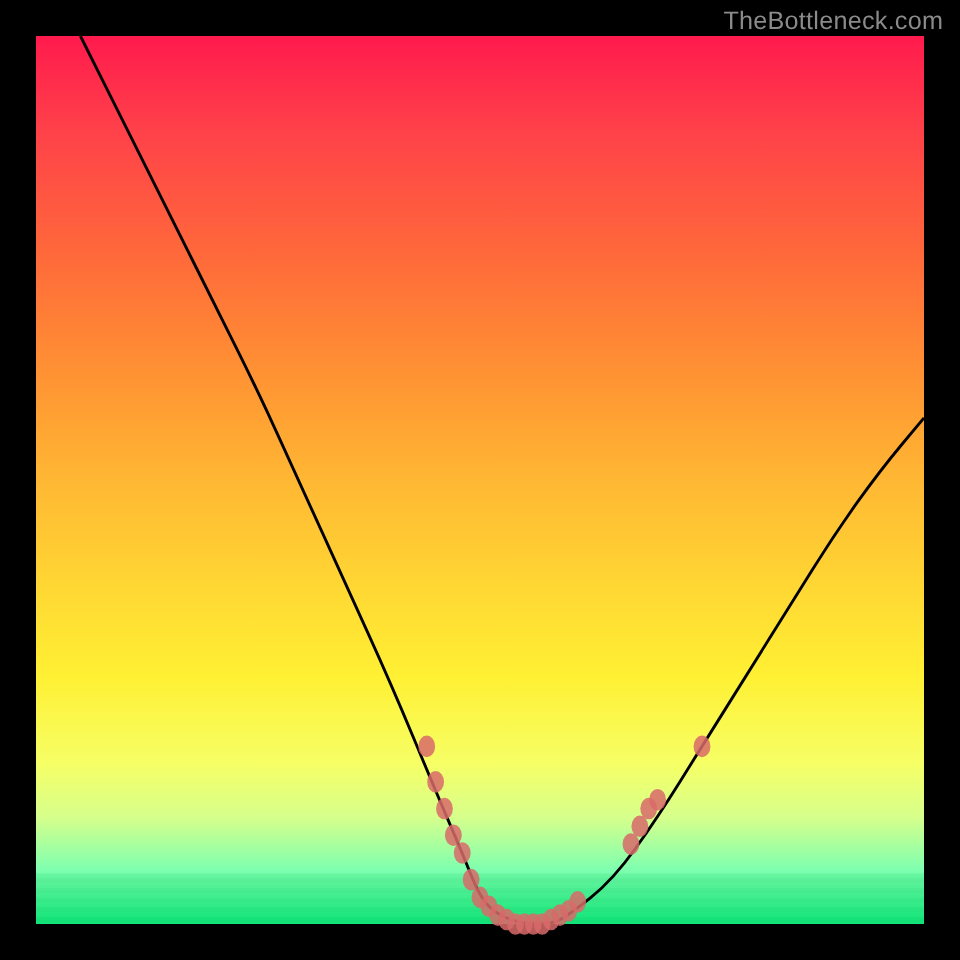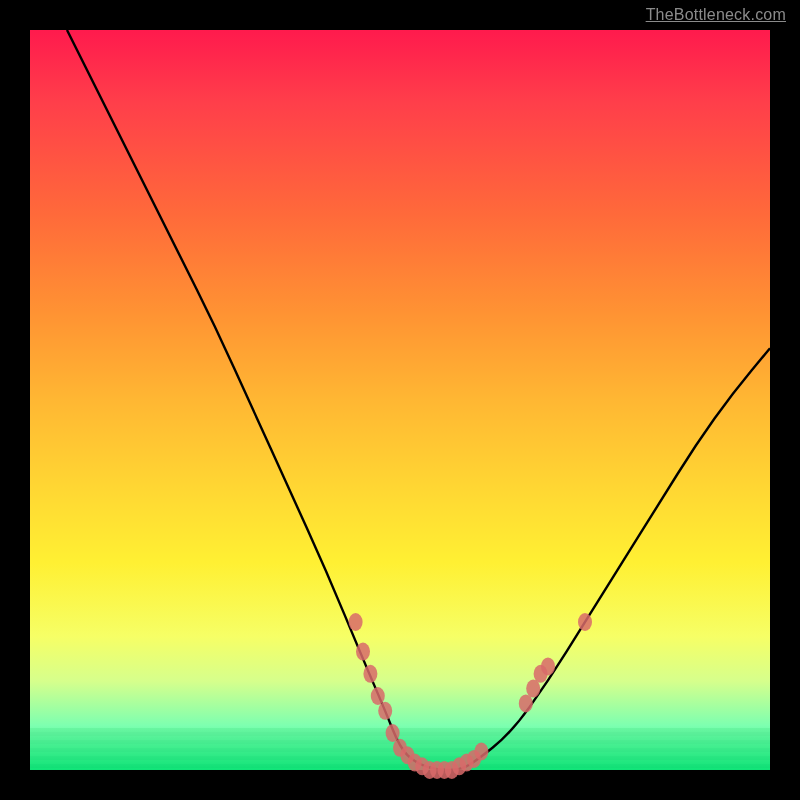--- a/index.html
+++ b/index.html
@@ -58,25 +58,24 @@
         #36cf73 8px
       );
     opacity: 0.25;
     pointer-events: none;
   }
   .watermark {
     position: absolute;
     top: 6px;
     right: 14px;
     color: #8b8b8b;
-    font-size: 16px;
+    font-size: 21px;
     font-weight: 500;
     letter-spacing: 0.2px;
     user-select: none;
-    text-decoration: underline;
   }
   svg.curve {
     position: absolute;
     left: 30px;
     top: 30px;
     width: 740px;
     height: 740px;
     overflow: visible;
   }
 </style>

